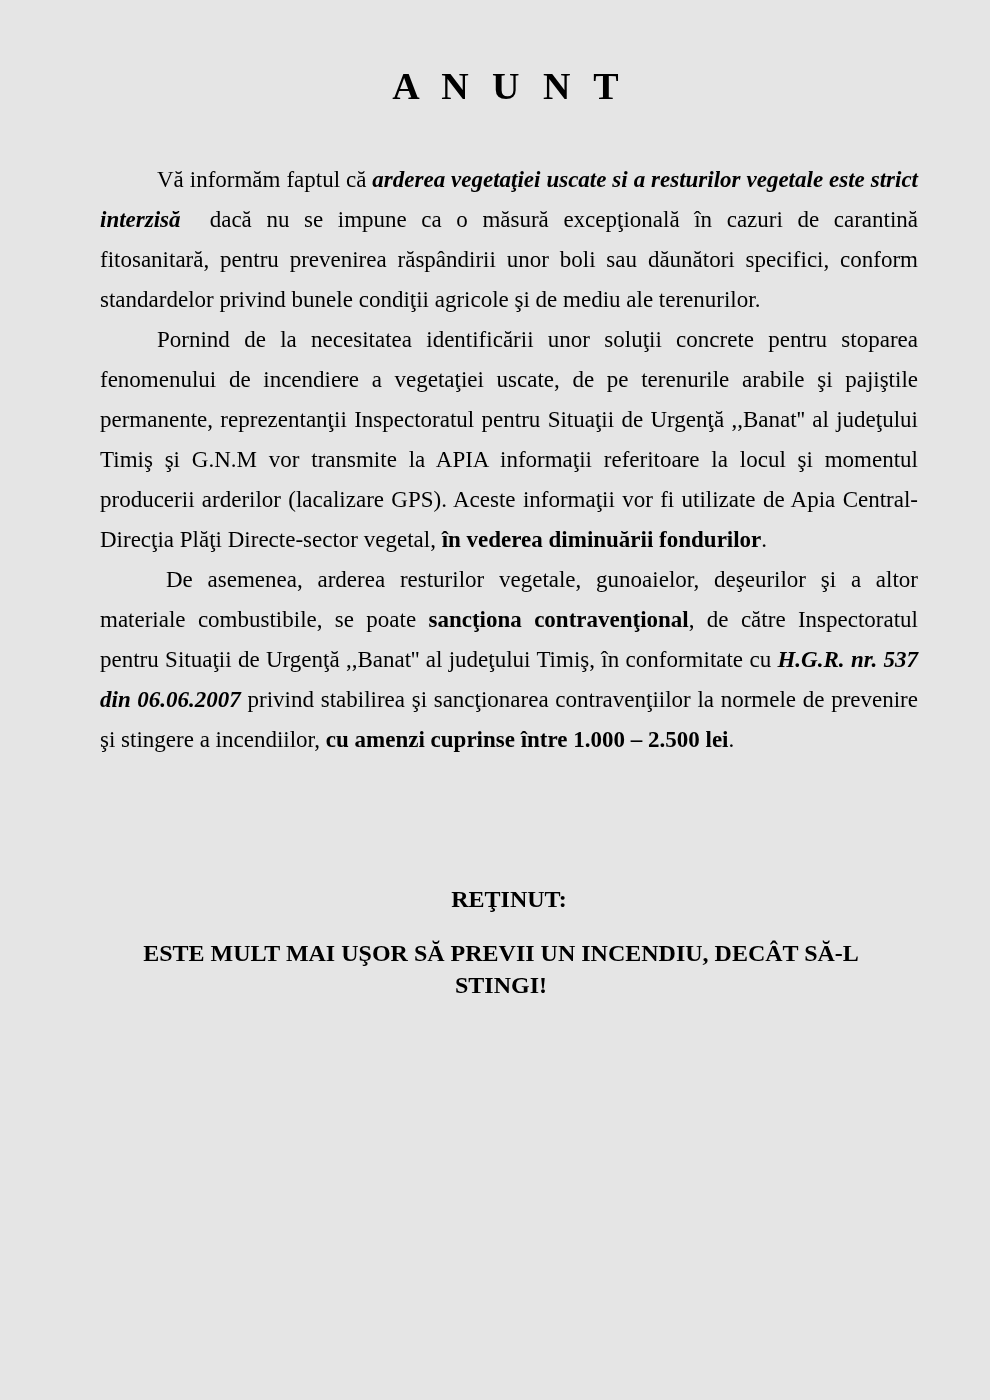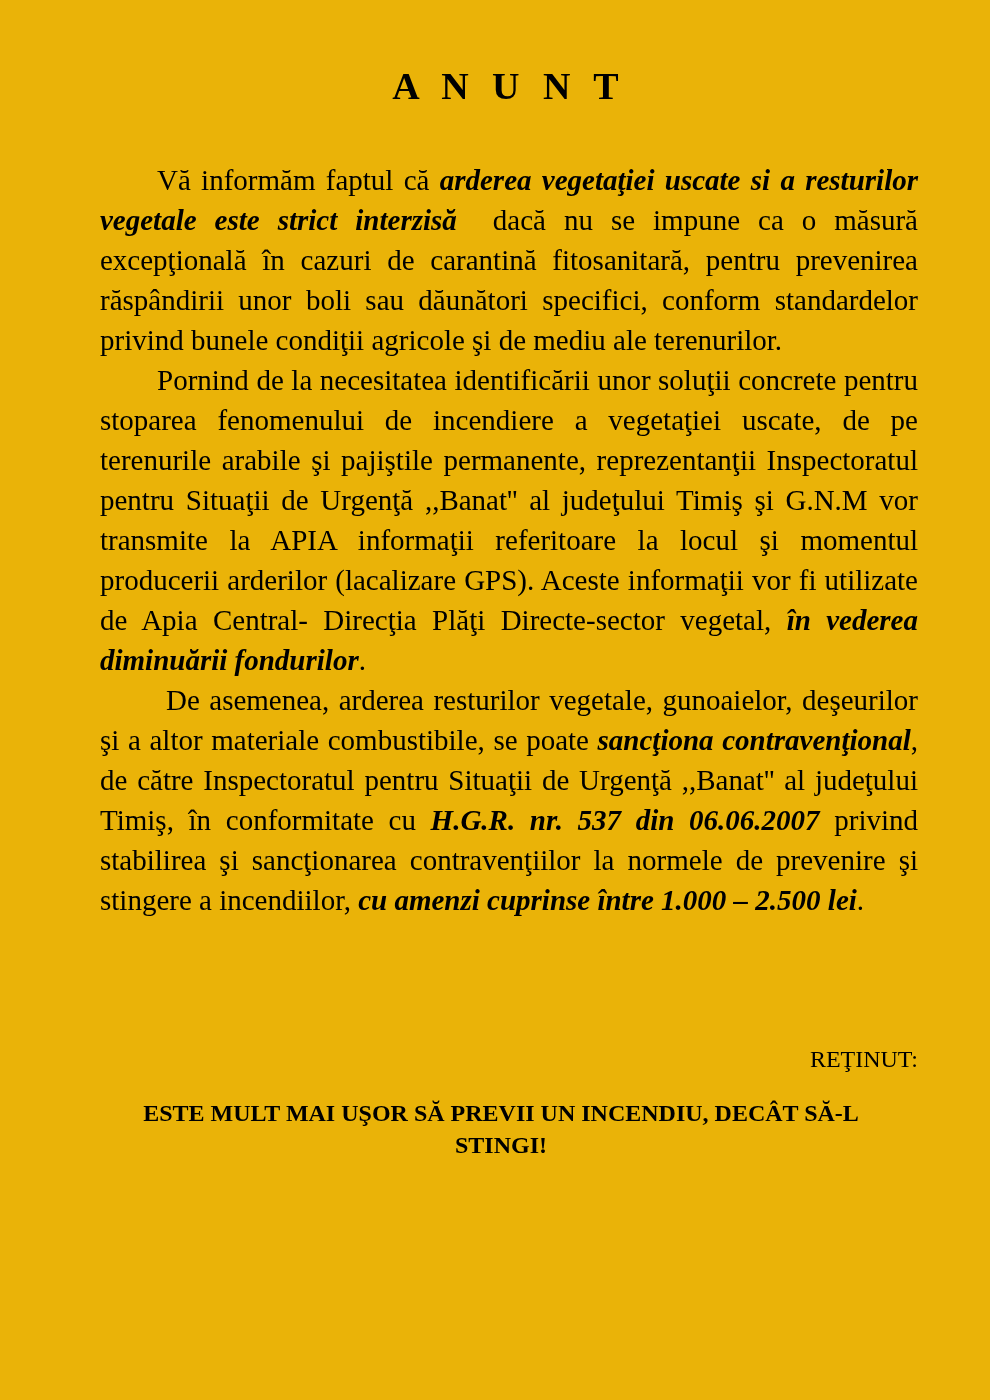--- a/index.html
+++ b/index.html
@@ -5,54 +5,54 @@
   html, body {
     margin: 0;
     padding: 0;
     background: #ffffff;
   }
   .page {
     position: relative;
     width: 990px;
     height: 1400px;
     margin: 0;
-    background: #eab308;
+    background: #e5e5e5;
     box-sizing: border-box;
     padding: 62px 72px 0 100px;
     font-family: "Liberation Serif", serif;
     color: #000000;
     overflow: hidden;
   }
   .title {
     margin: 0 0 50px 0;
     text-align: center;
     font-size: 38px;
     line-height: 48px;
     font-weight: bold;
     letter-spacing: 7px;
   }
   .body-text .para {
     margin: 0;
-    font-size: 29px;
+    font-size: 23px;
     line-height: 40px;
     text-align: justify;
     text-indent: 57px;
   }
   .body-text .para.indent-lg {
     text-indent: 66px;
   }
-  .para .b { font-weight: bold; font-style: italic; }
+  .para .b { font-weight: bold; }
   .para .i { }
   .para .bi { font-weight: bold; font-style: italic; }
   .footer .retinut {
     margin: 123px 0 0 0;
-    text-align: right;
+    text-align: center;
     font-size: 24px;
     line-height: 32px;
-    font-weight: normal;
+    font-weight: bold;
   }
   .footer .slogan {
     margin: 22px 16px 0 0;
     text-align: center;
     font-size: 24px;
     line-height: 32px;
     font-weight: bold;
   }
 </style>
 </head>

